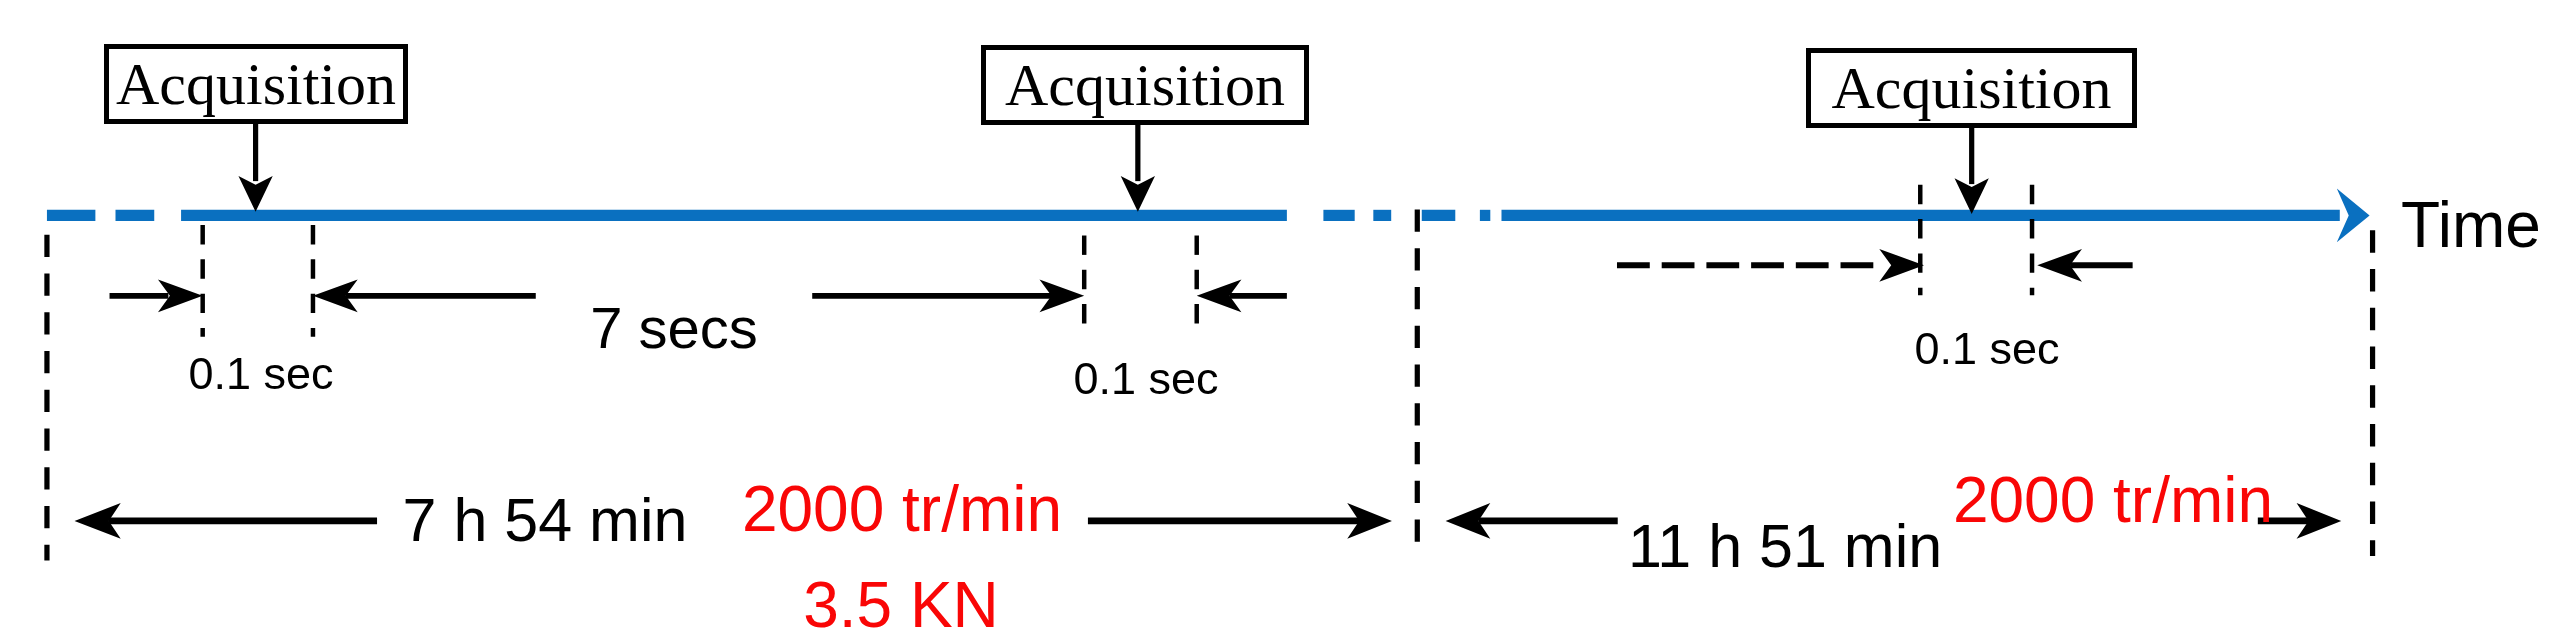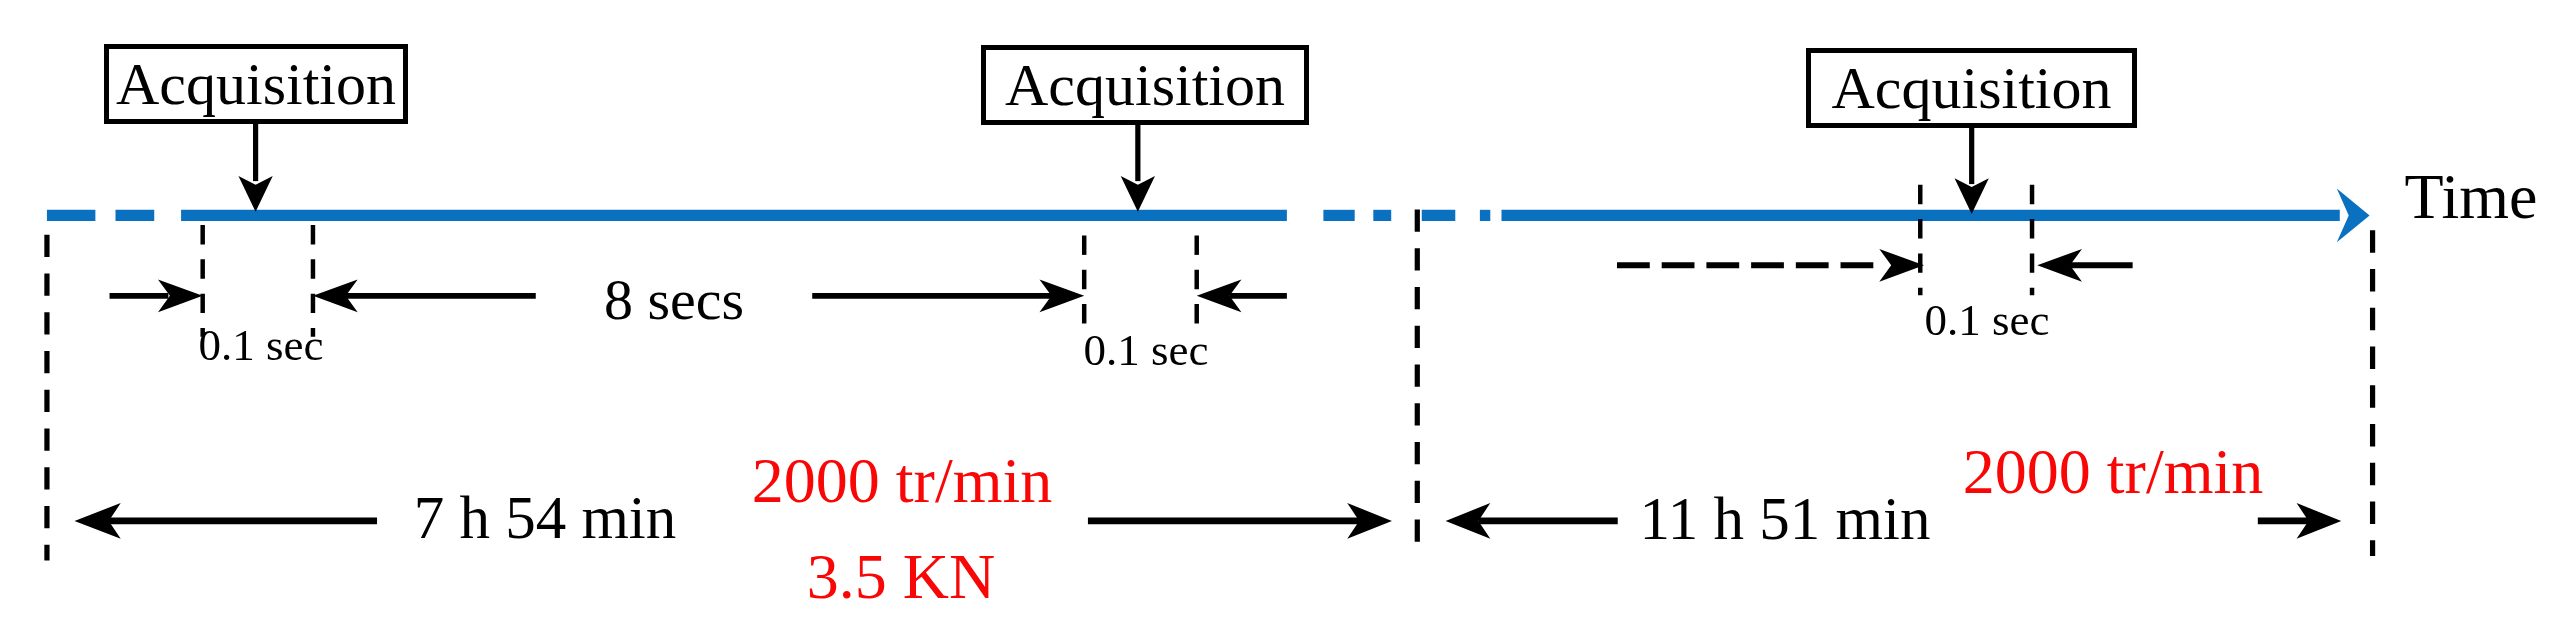--- a/index.html
+++ b/index.html
@@ -17,21 +17,22 @@
     font-family:"Liberation Serif", serif;
     text-align:center;
   }
   #stage svg{position:absolute;left:0;top:0;}
   .lbl{
     position:absolute;
     transform:translate(-50%,-50%);
     white-space:nowrap;
     line-height:1;
     color:var(--ink);
-    font-family:Liberation Serif, serif;
+    font-family:Liberation Sans, sans-serif;
+    margin-top:28px;
   }
   .red{color:var(--red);}
   .f76{font-size:45px;}
   .f78{font-size:58px;}
   .f82{font-size:61px;}
   .f86{font-size:64px;}
   .acq-box{
     position:absolute;
     box-sizing:border-box;
     border:5.2px solid var(--ink);
@@ -134,23 +135,23 @@
   <div class="acq-box" style="left:1806px;top:48px;width:331px;height:80px;">
     <span>Acquisition</span>
   </div>
 
   <div class="lbl f86" style="left:2471px;top:197px;">Time</div>
 
   <div class="lbl f76" style="left:261px;top:345px;">0.1 sec</div>
   <div class="lbl f76" style="left:1146px;top:350px;">0.1 sec</div>
   <div class="lbl f76" style="left:1987px;top:320px;">0.1 sec</div>
 
-  <div class="lbl f78" style="left:674px;top:300px;">8 secs</div>
+  <div class="lbl f78" style="left:674px;top:300px;">7 secs</div>
 
-  <div class="lbl f82" style="left:545px;top:517px;">7 h 54 min</div>
+  <div class="lbl f82" style="left:545px;top:492px;">7 h 54 min</div>
   <div class="lbl f86 red" style="left:902px;top:481px;">2000 tr/min</div>
   <div class="lbl f86 red" style="left:901px;top:577px;">3.5 KN</div>
 
   <div class="lbl f82" style="left:1785px;top:518px;">11 h 51 min</div>
   <div class="lbl f86 red" style="left:2113px;top:472px;">2000 tr/min</div>
 
 </div>
 
 
 </body></html>

